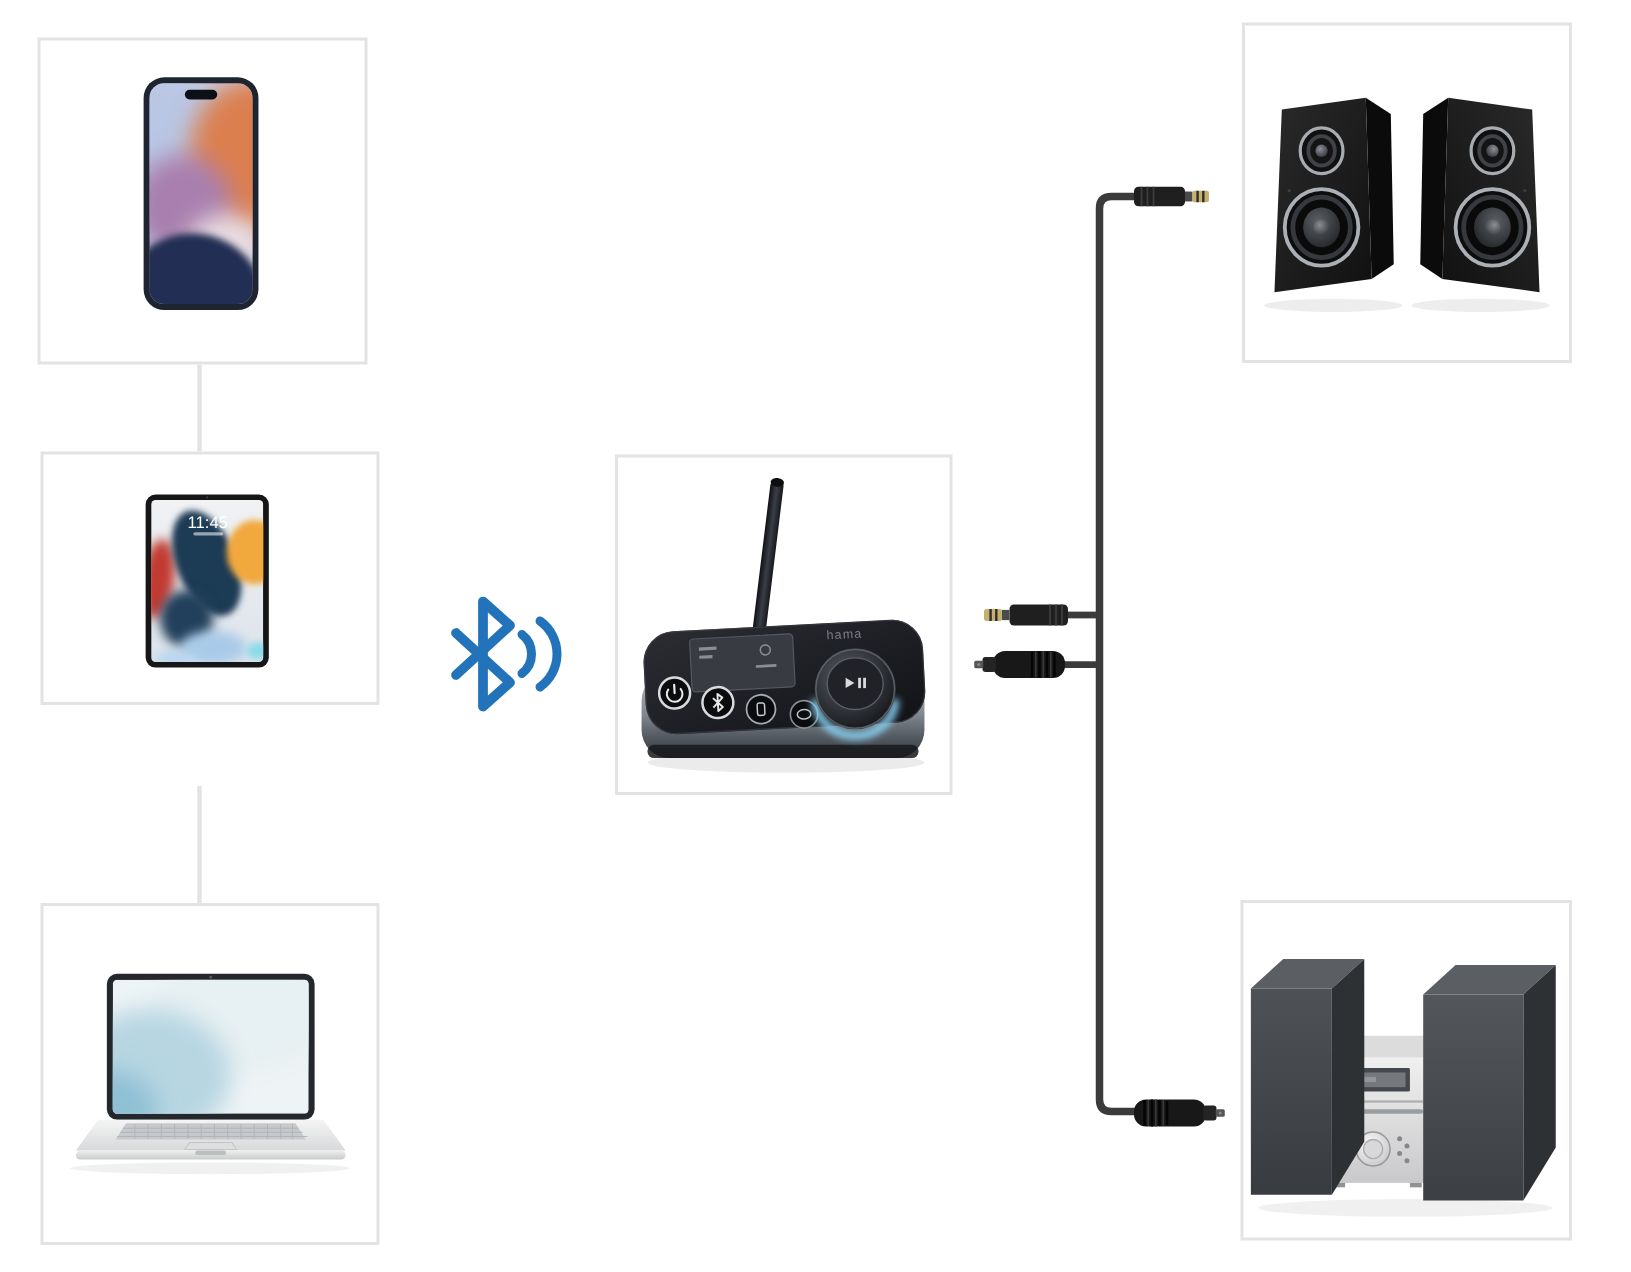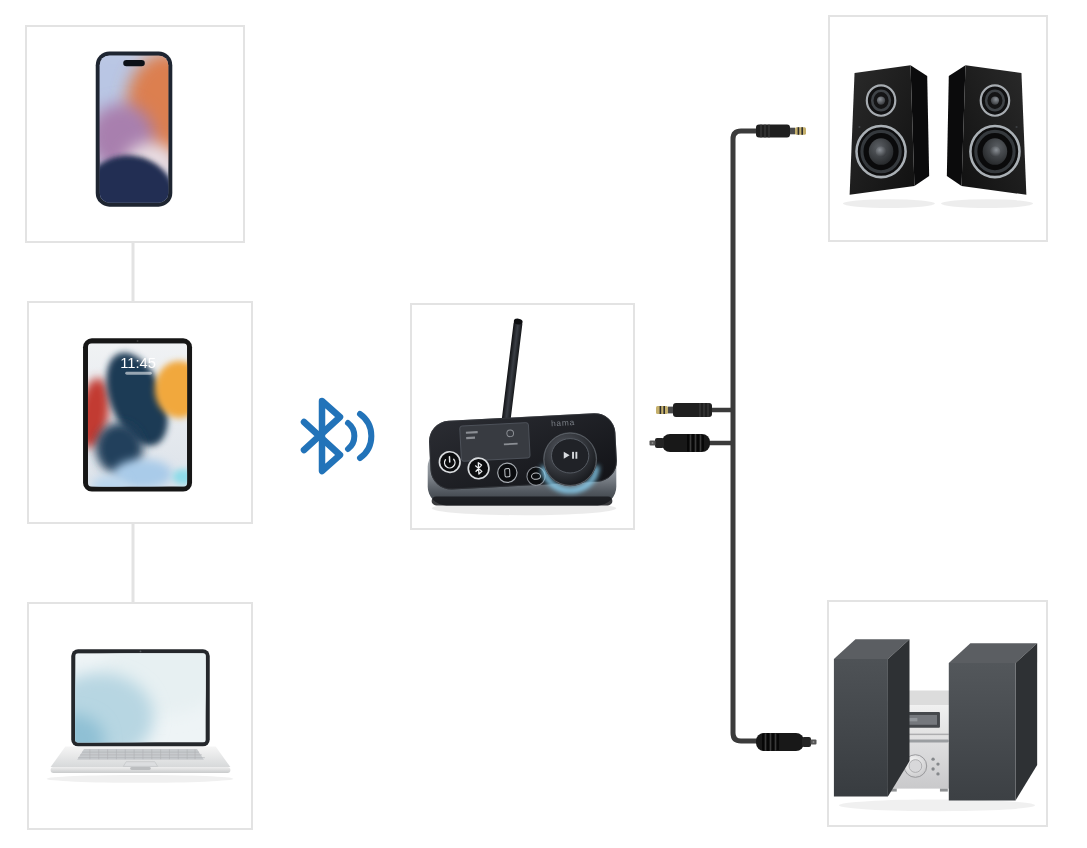--- a/index.html
+++ b/index.html
@@ -81,21 +81,21 @@
         <ellipse cx="88" cy="58" rx="38" ry="36" fill="#b9c6e4" filter="url(#ph-b8)"></ellipse>
         <ellipse cx="143" cy="80" rx="42" ry="54" fill="#dc7f50" filter="url(#ph-b8)"></ellipse>
         <ellipse cx="96" cy="112" rx="34" ry="34" fill="#a87fae" filter="url(#ph-b8)"></ellipse>
         <ellipse cx="126" cy="138" rx="26" ry="20" fill="#e8dce2" filter="url(#ph-b8)"></ellipse>
         <circle cx="103" cy="181" r="50" fill="#222f52" filter="url(#ph-b3)"></circle>
       </g>
       <rect x="98" y="33.5" width="22" height="6.5" rx="3.25" fill="#0c1017"></rect>
     </svg>
   </div>
 
-  <div class="box" style="left:27px;top:301px;width:226px;height:223px;text-decoration:underline;">
+  <div class="box" style="left:27px;top:301px;width:226px;height:169px;text-decoration:underline;">
     <svg viewBox="0 0 226 223">
       <defs>
         <clipPath id="tb-clip">
             <rect x="60" y="41" width="101" height="146" rx="4"></rect>
           </clipPath>
         <linearGradient id="tb-base" x1="0" y1="0" x2="0" y2="1">
           <stop offset="0" stop-color="#f0f2f4"></stop>
             <stop offset="1" stop-color="#dde3ea"></stop>
         </linearGradient>
         <filter id="tb-b5" x="-60%" y="-60%" width="220%" height="220%">

